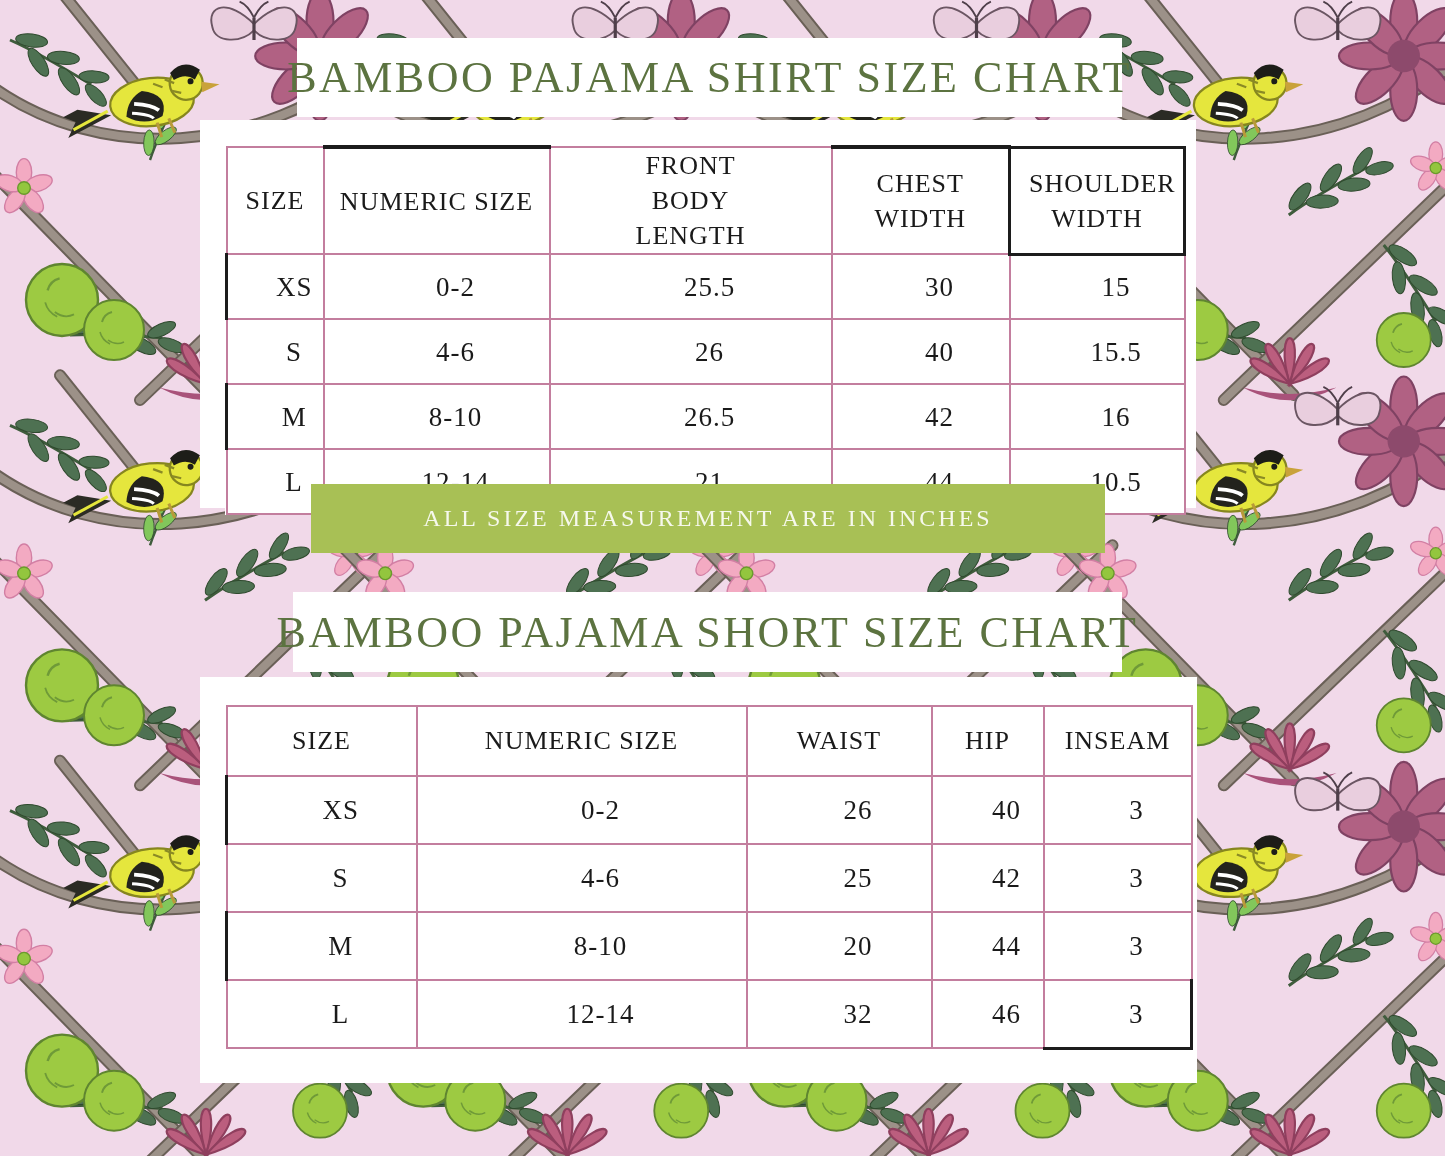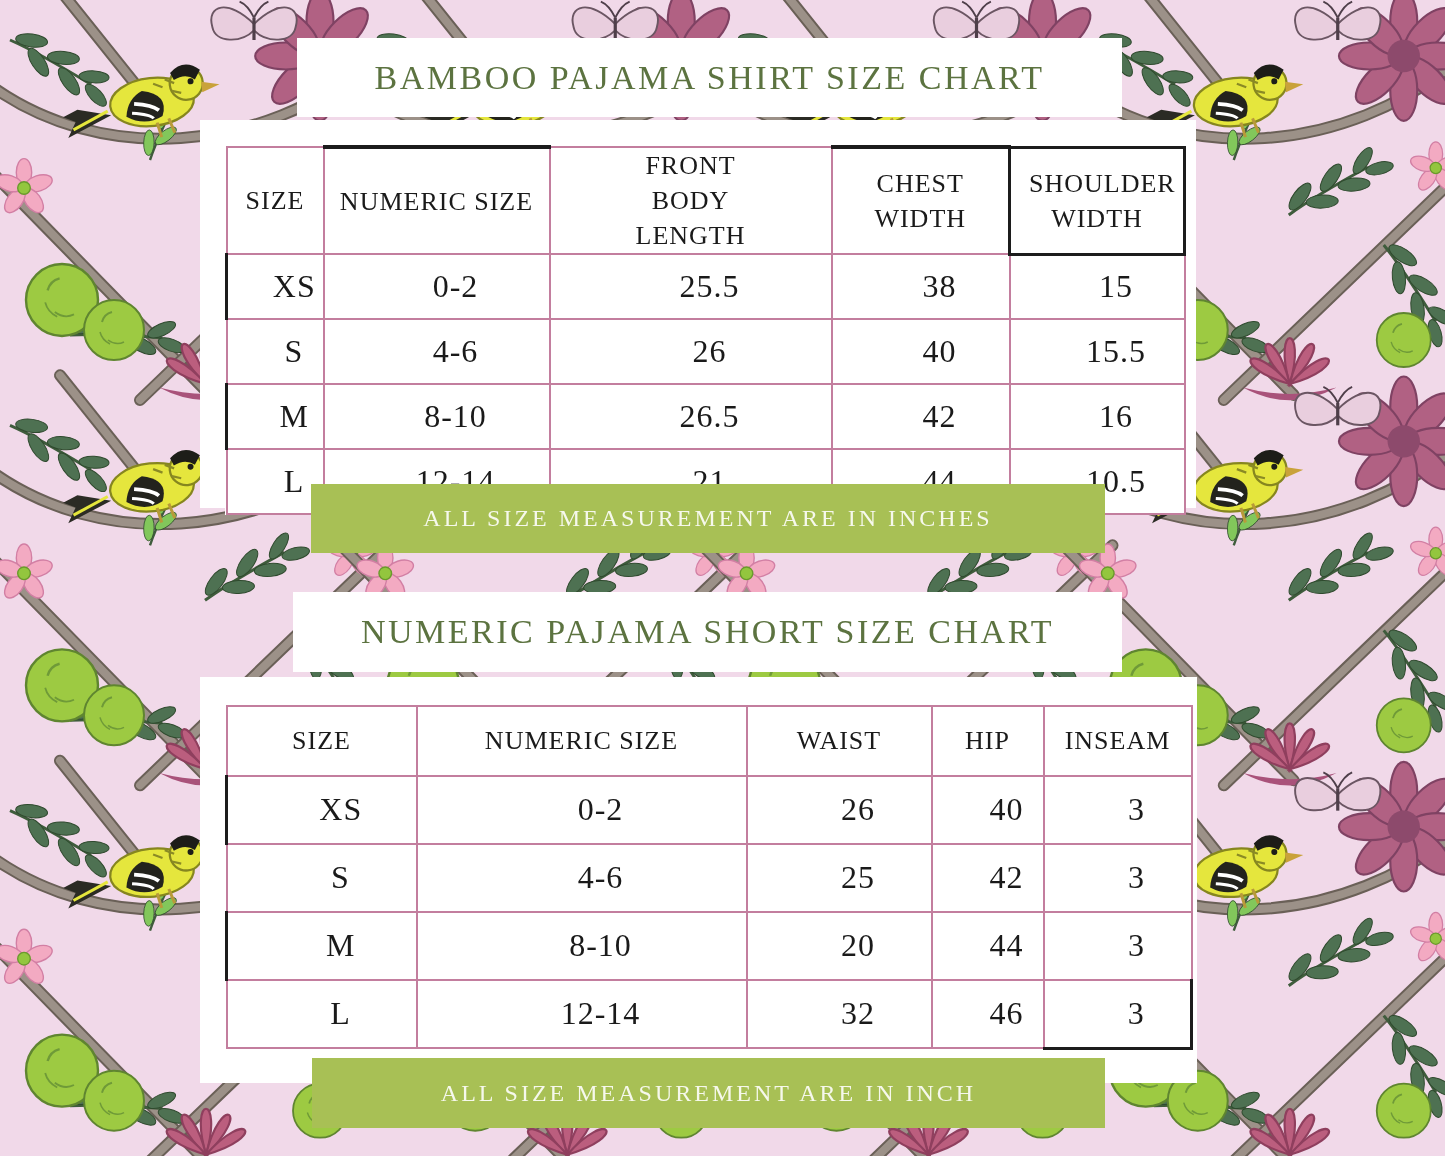--- a/index.html
+++ b/index.html
@@ -6,39 +6,39 @@
   .page{
     position:relative;width:1445px;height:1156px;overflow:hidden;
     background:#f1d9e9;font-family:"Liberation Serif",serif;
   }
   .bg{position:absolute;left:0;top:0;z-index:0;}
   .title-box{
     position:absolute;background:#ffffff;z-index:3;
     display:flex;align-items:center;justify-content:center;
   }
   .title-box h1{
-    margin:0;font-weight:normal;font-size:34px;letter-spacing:2.5px;
+    margin:0;font-weight:normal;font-size:44px;letter-spacing:2.5px;
     color:#5c7340;white-space:nowrap;font-family:Liberation Serif, serif;
   }
   .panel{position:absolute;background:#ffffff;z-index:1;}
   .banner{
     position:absolute;background:#a8c055;z-index:4;
     display:flex;align-items:center;justify-content:center;
     color:#f6f8ec;font-size:24px;letter-spacing:3px;white-space:nowrap;
   }
   table{
     position:absolute;z-index:2;border-collapse:collapse;table-layout:fixed;
     background:#ffffff;color:#1a1a1a;
   }
   th,td{
     border:2px solid #c37e9e;text-align:center;vertical-align:middle;
     font-weight:normal;padding:0;line-height:1.35;
   }
   th{font-size:26px;letter-spacing:1px;}
-  td{font-size:32px;letter-spacing:1px;padding-left:38px;}
+  td{font-size:27px;letter-spacing:1px;padding-left:38px;}
   #t1{left:225px;top:145px;width:958px;}
   #t2{left:225px;top:705px;width:965px;}
   #t1 thead tr{height:83px;}
   #t1 tbody tr{height:65px;}
   #t2 thead tr{height:70px;}
   #t2 tbody tr{height:68px;}
   
   #t1 th:nth-child(3){padding:0 55px;}
   #t1 th:nth-child(4){padding:0 28px;}
   #t1 th:nth-child(5){padding:0 18px;}
@@ -190,21 +190,21 @@
         <th>FRONT BODY LENGTH</th>
         <th>CHEST WIDTH</th>
         <th>SHOULDER WIDTH</th>
       </tr>
     </thead>
     <tbody>
       <tr>
         <td>XS</td>
         <td>0-2</td>
         <td>25.5</td>
-        <td>38</td>
+        <td>30</td>
         <td>15</td>
       </tr>
       <tr>
         <td>S</td>
         <td>4-6</td>
         <td>26</td>
         <td>40</td>
         <td>15.5</td>
       </tr>
       <tr>
@@ -220,21 +220,21 @@
         <td>21</td>
         <td>44</td>
         <td>10.5</td>
       </tr>
     </tbody>
   </table>
 
   <div class="banner" style="left:311px;top:484px;width:794px;height:69px;">ALL SIZE MEASUREMENT ARE IN INCHES</div>
 
   <div class="title-box" style="left:293px;top:592px;width:829px;height:80px;">
-    <h1>NUMERIC PAJAMA SHORT SIZE CHART</h1>
+    <h1>BAMBOO PAJAMA SHORT SIZE CHART</h1>
   </div>
 
   <div class="panel" style="left:200px;top:677px;width:997px;height:406px;"></div>
 
   <table id="t2">
     <colgroup>
       <col style="width:190px">
         <col style="width:330px">
         <col style="width:185px">
       <col style="width:112px">
@@ -274,15 +274,14 @@
       <tr>
         <td>L</td>
         <td>12-14</td>
         <td>32</td>
         <td>46</td>
         <td>3</td>
       </tr>
     </tbody>
   </table>
 
-  <div class="banner" style="left:312px;top:1058px;width:793px;height:70px;">ALL SIZE MEASUREMENT ARE IN INCH</div>
 
 </div>
 
 </body></html>

